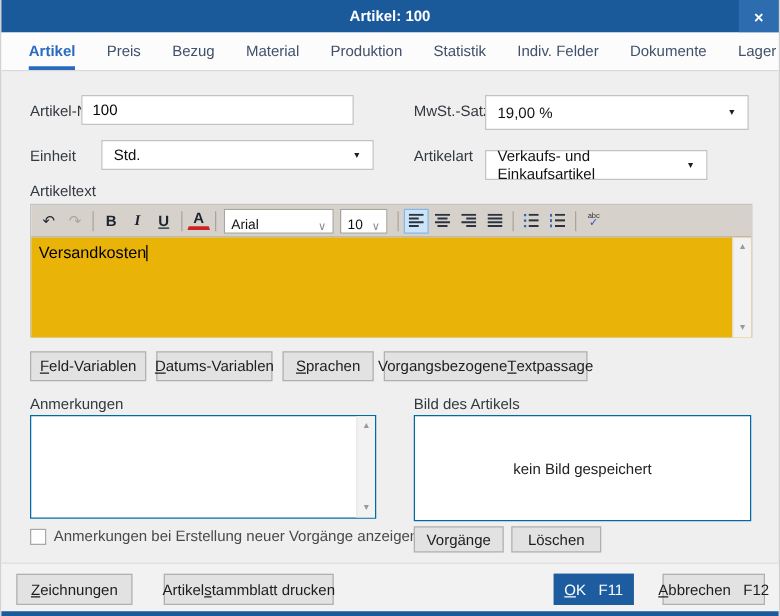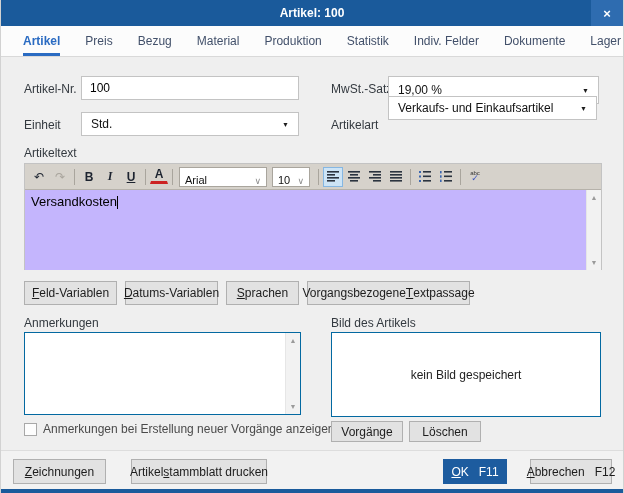--- a/index.html
+++ b/index.html
@@ -68,21 +68,21 @@
   .tb-underline { text-decoration:underline; font-weight:bold; }
   .tb-fontcolor { font-weight:bold; border-bottom:3px solid #cc2222 !important; height:17px !important; width:18px !important; margin-top:-3px; }
   .combo {
     height:20px; background:#fff; border:1px solid #a9a59d;
     display:flex; align-items:flex-end; justify-content:space-between;
     padding:0 5px; font-size:11px; color:#111; cursor:pointer;
   }
   .combo .chev { color:#8a8a8a; font-size:9px; line-height:1; }
   .combo.font { width:88px; margin-left:2px; }
   .combo.size { width:38px; margin-left:4px; margin-right:4px; }
-  .rtf-content { position:relative; height:80px; background:#c4b5fd; font-size:13px; color:#000; padding:4px 6px; }
+  .rtf-content { position:relative; height:80px; background:#eab308; font-size:13px; color:#000; padding:4px 6px; }
   .caret { display:inline-block; width:0; height:13px; border-left:1px solid #000; vertical-align:text-bottom; }
 
   .vscroll { position:absolute; top:0; right:0; bottom:0; width:15px; background:#f2f2f2; border-left:1px solid #e6e6e6; }
   .vscroll .up, .vscroll .down { position:absolute; left:0; right:0; text-align:center; font-size:7px; color:#9a9a9a; cursor:pointer; }
   .vscroll .up { top:4px; } .vscroll .down { bottom:4px; }
 
   .btn {
     position:absolute; background:#e2e2e2; border:1px solid #b0b0b0;
     font-size:12px; color:#1d1d1d; display:flex; align-items:center; justify-content:center;
     cursor:pointer; white-space:nowrap;
@@ -125,34 +125,34 @@
     <div class="tab">Material</div>
     <div class="tab">Produktion</div>
     <div class="tab">Statistik</div>
     <div class="tab">Indiv. Felder</div>
     <div class="tab">Dokumente</div>
     <div class="tab">Lager</div>
 
   </div>
 
   <div class="field-label" style="left:23px; top:82px;">Artikel-Nr.</div>
-  <input class="text-input" style="left: 80px; top: 76px; width: 218px; height: 24px;" value="100">
+  <input class="text-input" style="left: 64px; top: 76px; width: 218px; height: 24px;" value="100">
   <div class="field-label" style="left:330px; top:82px;">MwSt.-Satz</div>
   <div class="select" style="left:387px; top:76px; width:211px; height:28px;">
     <span>19,00 %</span>
     <span class="arrow">▼</span>
   </div>
 
   <div class="field-label" style="left:23px; top:118px;">Einheit</div>
   <div class="select" style="left:80px; top:112px; width:218px; height:24px;">
     <span>Std.</span>
     <span class="arrow">▼</span>
   </div>
   <div class="field-label" style="left:330px; top:118px;">Artikelart</div>
-  <div class="select" style="left:387px; top:96px; width:209px; height:24px;">
+  <div class="select" style="left:387px; top:120px; width:178px; height:24px;">
     <span>Verkaufs- und Einkaufsartikel</span>
     <span class="arrow">▼</span>
   </div>
 
   <div class="field-label" style="left:23px; top:146px;">Artikeltext</div>
   <div class="editor">
     <div class="rtf-toolbar">
       <div class="tb-btn">
           <span>↶</span>
         </div>

